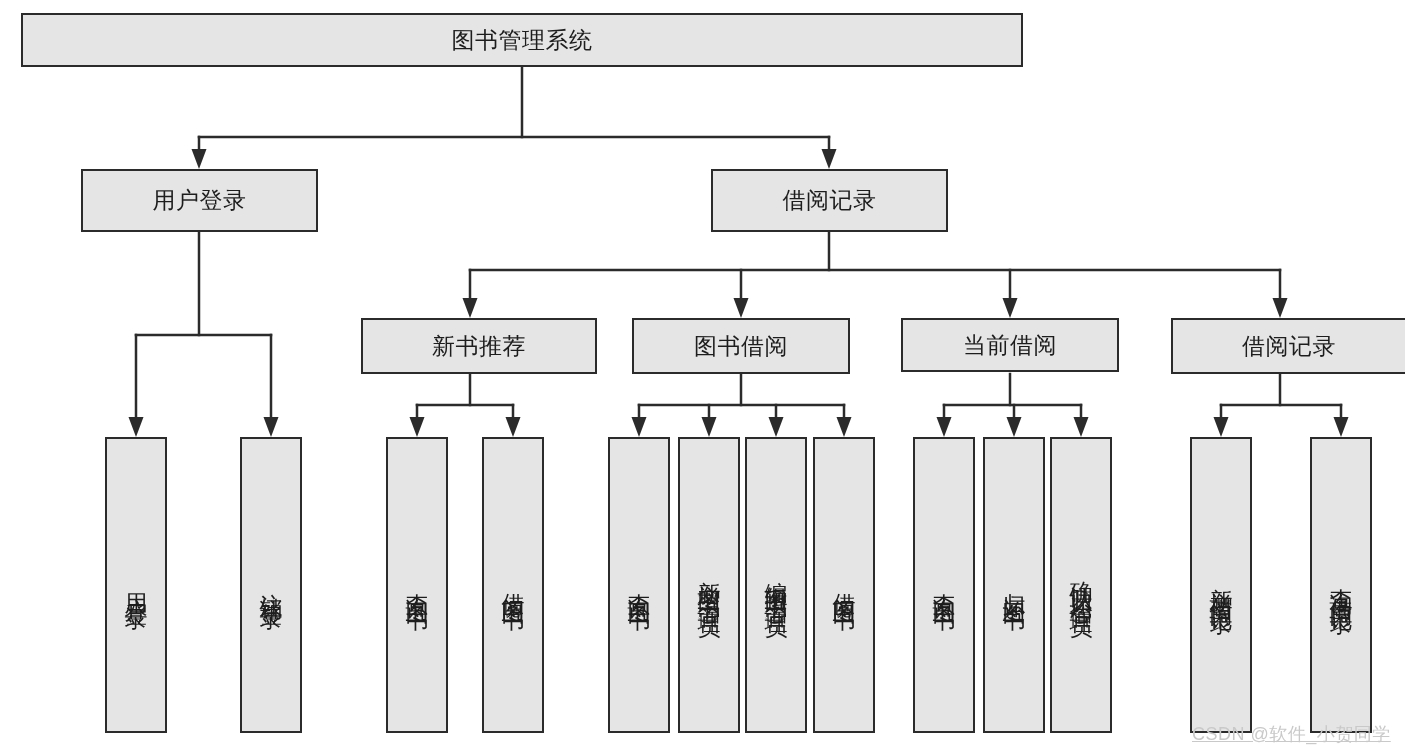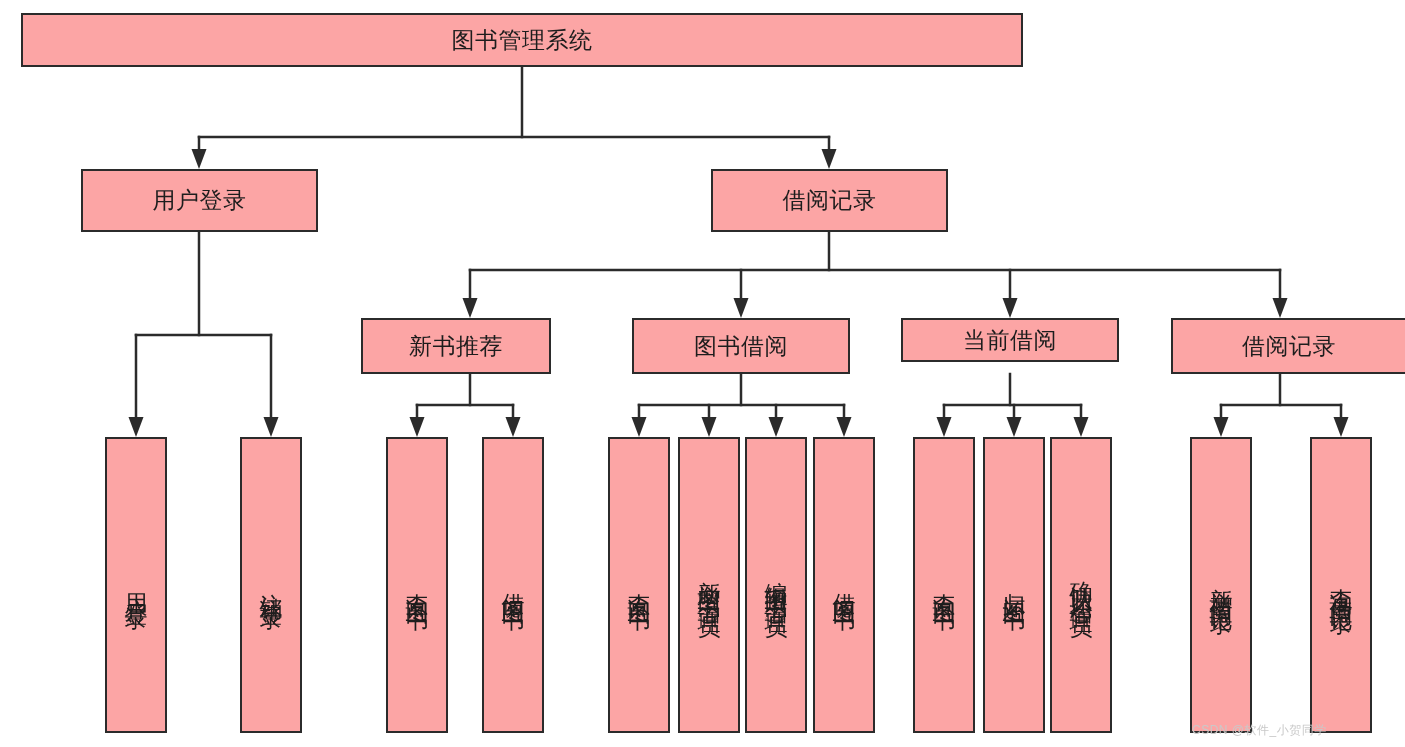--- a/index.html
+++ b/index.html
@@ -24,21 +24,21 @@
     left: 0;
     top: 0;
     width: 1405px;
     height: 747px;
     display: block;
   }
   .node-box {
     position: absolute;
     box-sizing: border-box;
     border: 2.5px solid #2b2b2b;
-    background: #fca5a5;
+    background: #e5e5e5;
     display: flex;
     align-items: center;
     justify-content: center;
     overflow: hidden;
   }
   .node-label {
     color: #1d1d1d;
     letter-spacing: 0.5px;
     white-space: nowrap;
     line-height: 1.0;
@@ -54,23 +54,24 @@
     writing-mode: vertical-rl;
     text-orientation: upright;
     font-size: 23px;
     letter-spacing: 5px;
     line-height: 1.0;
     max-height: 280px;
   }
   .watermark {
     position: absolute;
     color: #c9c9c9;
-    font-size: 12px;
+    font-size: 18px;
     white-space: nowrap;
     letter-spacing: 0.5px;
+    text-decoration: underline;
   }
 </style>
 </head>
 <body>
 
 <div id="diagram-root">
   <svg id="diagram-svg" viewBox="0 0 1405 747" xmlns="http://www.w3.org/2000/svg">
       <line x1="522" y1="67" x2="522" y2="137" stroke="#2b2b2b" stroke-width="2.5" stroke-linecap="square"></line>
       <line x1="199" y1="137" x2="829" y2="137" stroke="#2b2b2b" stroke-width="2.5" stroke-linecap="square"></line>
       <line x1="829" y1="232" x2="829" y2="270" stroke="#2b2b2b" stroke-width="2.5" stroke-linecap="square"></line>
@@ -127,27 +128,27 @@
   <div id="nodes-layer">
       <div class="node-box horizontal" style="left: 21px; top: 13px; width: 1002px; height: 54px;">
         <span class="node-label">图书管理系统</span>
       </div>
       <div class="node-box horizontal" style="left: 81px; top: 169px; width: 237px; height: 63px;">
         <span class="node-label">用户登录</span>
       </div>
       <div class="node-box horizontal" style="left: 711px; top: 169px; width: 237px; height: 63px;">
         <span class="node-label">借阅记录</span>
       </div>
-      <div class="node-box horizontal" style="left: 361px; top: 318px; width: 190px; height: 56px;">
+      <div class="node-box horizontal" style="left: 361px; top: 318px; width: 236px; height: 56px;">
         <span class="node-label">新书推荐</span>
       </div>
       <div class="node-box horizontal" style="left: 632px; top: 318px; width: 218px; height: 56px;">
         <span class="node-label">图书借阅</span>
       </div>
-      <div class="node-box horizontal" style="left: 901px; top: 318px; width: 218px; height: 44px;">
+      <div class="node-box horizontal" style="left: 901px; top: 318px; width: 218px; height: 54px;">
         <span class="node-label">当前借阅</span>
       </div>
       <div class="node-box horizontal" style="left: 1171px; top: 318px; width: 236px; height: 56px;">
         <span class="node-label">借阅记录</span>
       </div>
       <div class="node-box vertical" style="left: 105px; top: 437px; width: 62px; height: 296px;">
         <span class="node-label">用户登录</span>
       </div>
       <div class="node-box vertical" style="left: 240px; top: 437px; width: 62px; height: 296px;">
         <span class="node-label">注销登录</span>

